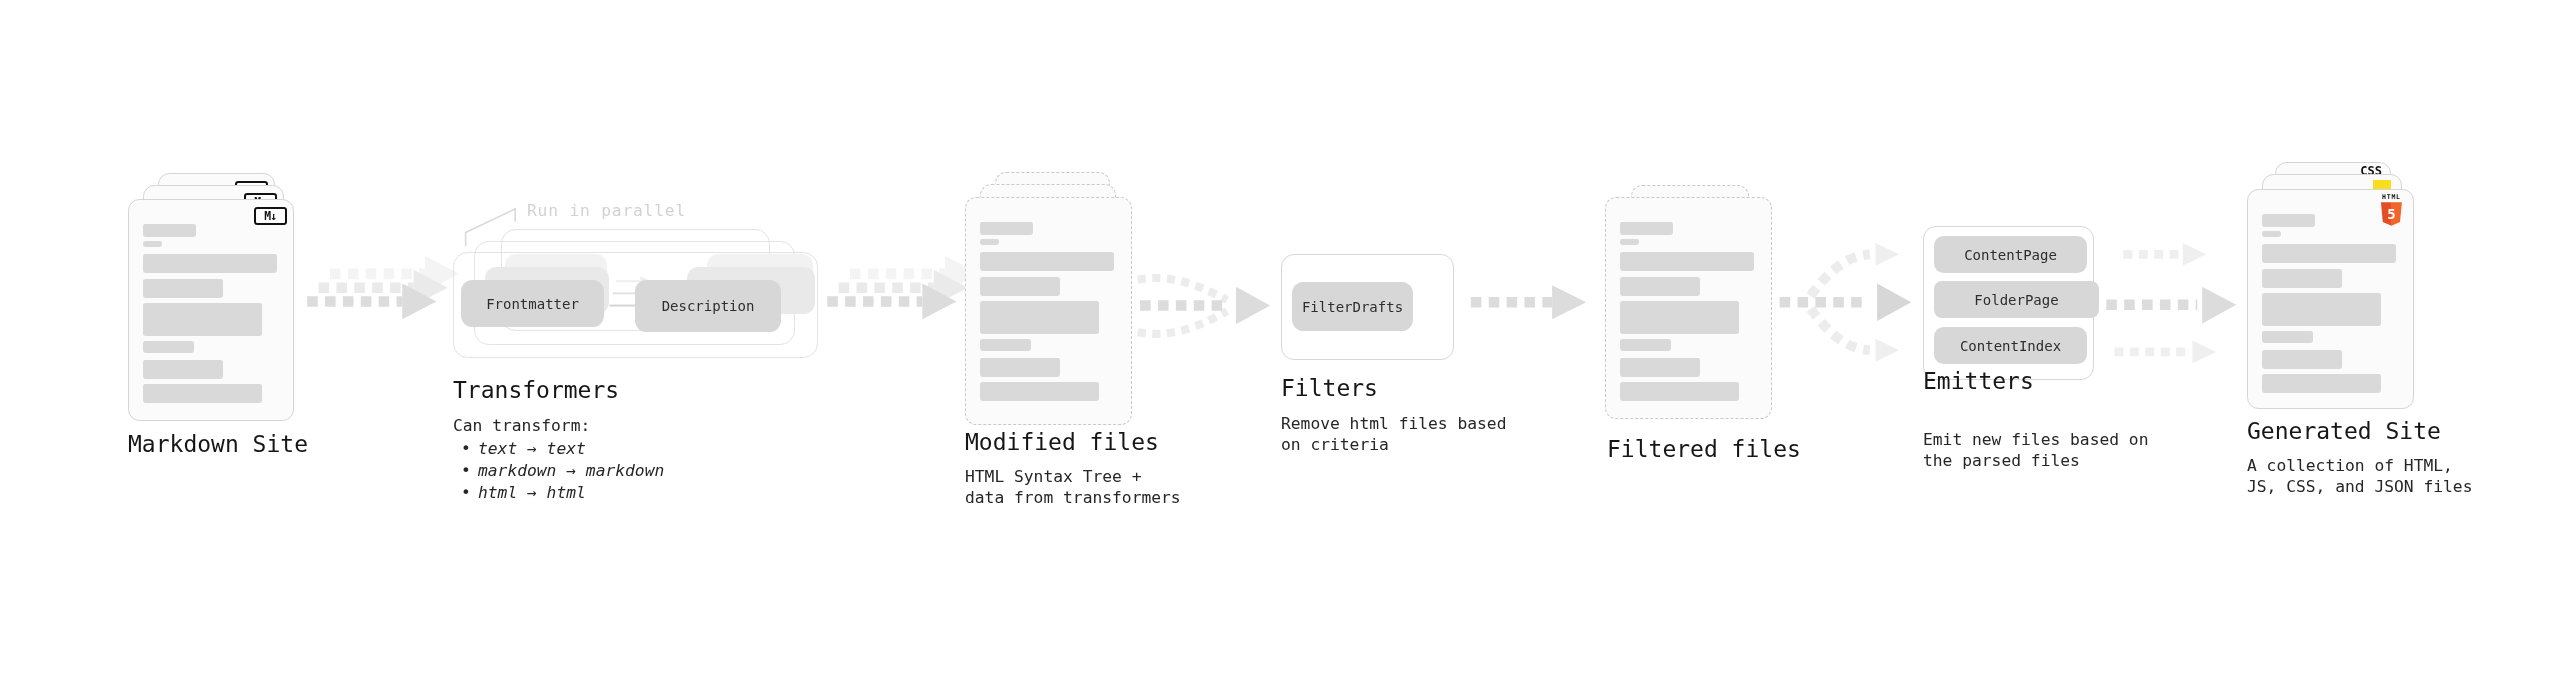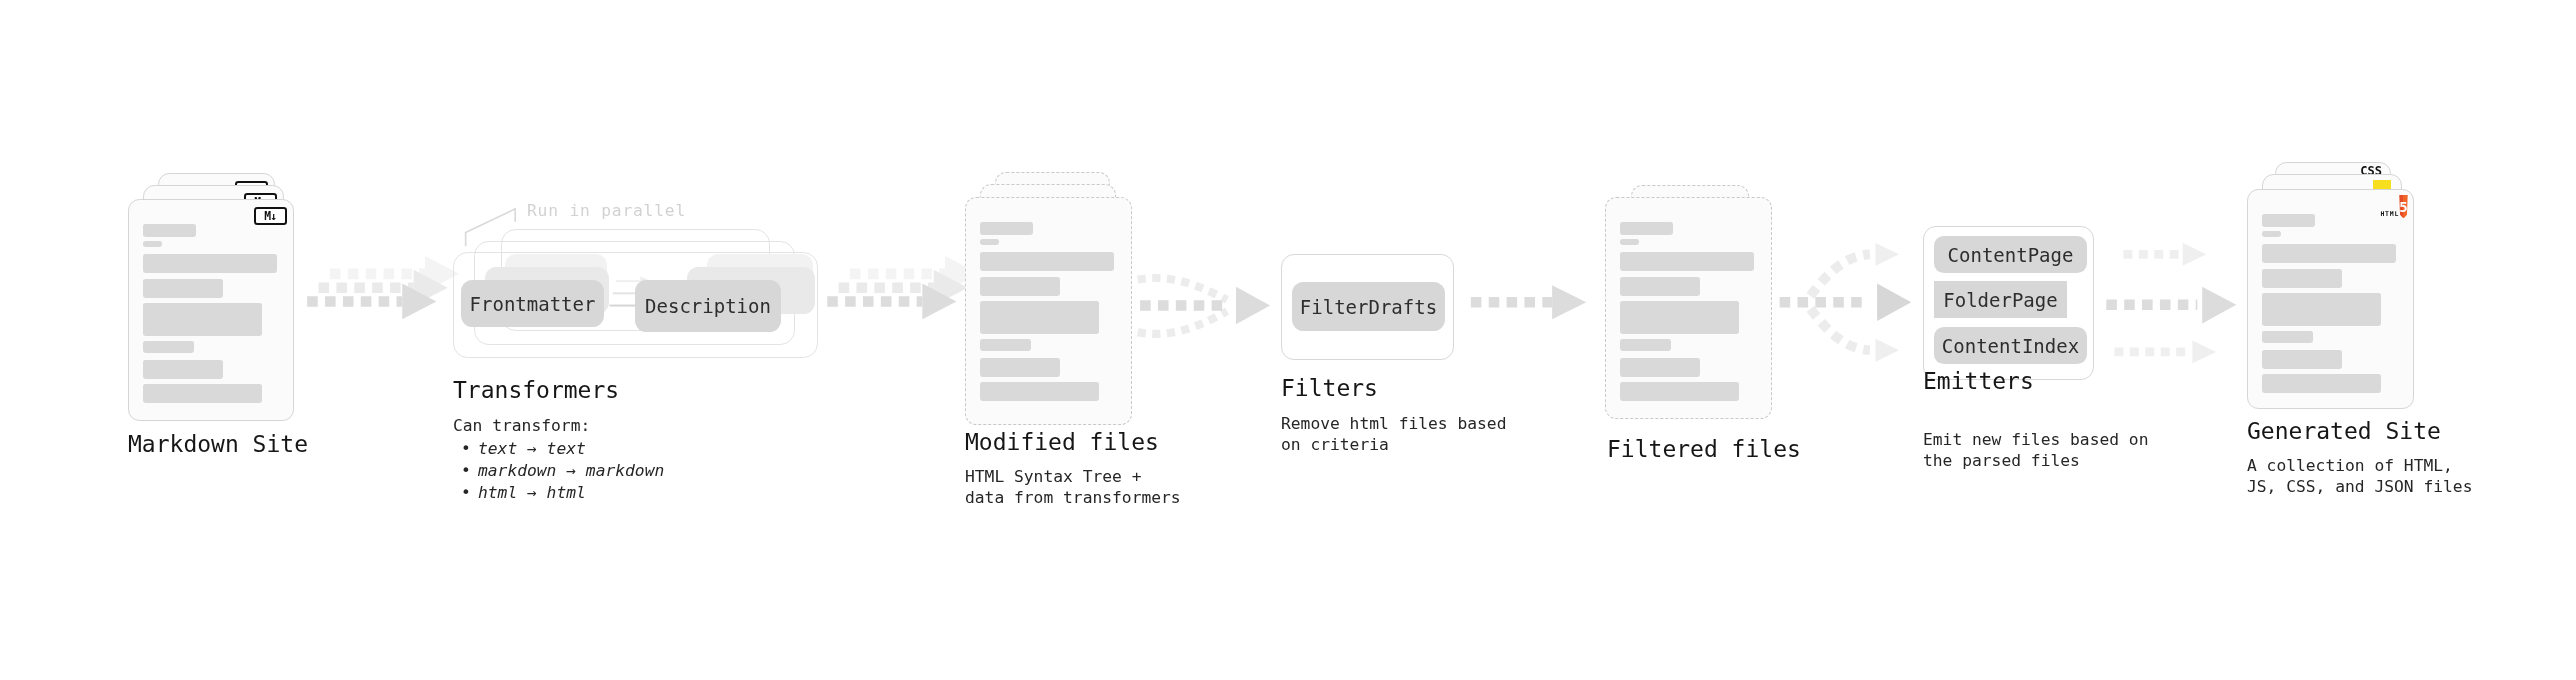--- a/index.html
+++ b/index.html
@@ -30,21 +30,21 @@
     background:#ffffff;border:2px solid #111111;border-radius:3.3px;
     box-sizing:border-box;
     font-size:11.4px;font-weight:bold;color:#111111;
     display:flex;align-items:center;justify-content:center;
     letter-spacing:-0.8px;
   }
   .pill{
     position:absolute;
     background:#d7d7d7;border-radius:11.4px;
     display:flex;align-items:center;justify-content:center;
-    font-size:19px;font-weight:500;color:#2e2e2e;
+    font-size:14px;font-weight:500;color:#2e2e2e;
     box-sizing:border-box;
   }
   .pill.ghost1{background:#e9e9e9;color:transparent;}
   .pill.ghost2{background:#f2f2f2;color:transparent;}
   .container-box{
     position:absolute;
     border:1.6px solid #e3e3e3;border-radius:14.6px;
     background:transparent;box-sizing:border-box;
   }
   .group-box{
@@ -81,21 +81,21 @@
     display:flex;flex-direction:column;align-items:center;
   }
   .css-badge .css-text{font-size:12px;font-weight:bold;color:#111;line-height:7.3px;}
   .css-badge .css-bar{width:16.3px;height:3.3px;margin-top:0.8px;background:var(--css-blue,#2962f1);}
   .js-badge{
     position:absolute;top:4.9px;right:9.8px;width:18px;height:9.8px;
     background:var(--js-yellow,#f7df1e);
   }
   .html5-logo{
     position:absolute;top:4.1px;right:10.6px;width:22px;
-    display:flex;flex-direction:row;align-items:flex-end;
+    display:flex;flex-direction:column;align-items:center;
   }
   .html5-logo .html-text{font-size:6.5px;font-weight:bold;color:#111;letter-spacing:0.8px;line-height:7.3px;}
   .html5-logo .shield{
     width:21px;height:23.6px;margin-top:0.8px;
     background:linear-gradient(90deg,var(--html5-orange,#e44d26) 50%,var(--html5-orange-light,#f16529) 50%);
     clip-path:polygon(0% 0%,100% 0%,91% 84%,50% 100%,9% 84%);
     display:flex;align-items:center;justify-content:center;
     font-size:14px;font-weight:bold;color:#ffffff;
   }
   
@@ -253,21 +253,21 @@
         <div class="bar" style="top: 160px; width: 80px; height: 18.7px;"></div>
         <div class="bar" style="top: 184px; width: 119px; height: 18.7px;"></div>
       </div>
     <div class="stage-label" style="left:965px;top:429px">Modified files</div>
     <div class="stage-sub" style="left:965px;top:466px">HTML Syntax Tree +
 data from transformers</div>
   </div>
 
   <div>
     <div class="group-box" style="left:1281px;top:254px;width:173px;height:106px"></div>
-    <div class="pill" style="left:1292px;top:282px;width:153px;height:49px">FilterDrafts</div>
+    <div class="pill" style="left:1292px;top:282px;width:121px;height:49px">FilterDrafts</div>
     <div class="stage-label" style="left:1281px;top:375px">Filters</div>
     <div class="stage-sub" style="left:1281px;top:413px">Remove html files based
 on criteria</div>
   </div>
 
   <div>
     <div class="card dashed" style="left:1631px;top:185px;width:118px;height:222px"></div>
     <div class="card dashed" style="left:1605px;top:197px;width:167px;height:222px">
         <div class="bar" style="top: 24.4px; width: 53px; height: 13px;"></div>
         <div class="bar" style="top: 41px; width: 18.7px; height: 5.7px;"></div>
@@ -277,21 +277,21 @@
         <div class="bar" style="top: 141px; width: 51px; height: 12.2px;"></div>
         <div class="bar" style="top: 160px; width: 80px; height: 18.7px;"></div>
         <div class="bar" style="top: 184px; width: 119px; height: 18.7px;"></div>
       </div>
     <div class="stage-label" style="left:1607px;top:436px">Filtered files</div>
   </div>
 
   <div>
     <div class="group-box" style="left:1923px;top:226px;width:171px;height:154px"></div>
     <div class="pill" style="left:1934px;top:236px;width:153px;height:37px;border-radius:9.8px">ContentPage</div>
-    <div class="pill" style="left:1934px;top:281px;width:133px;height:37px;border-radius:0">FolderPage</div>
+    <div class="pill" style="left:1934px;top:281px;width:165px;height:37px;border-radius:8px">FolderPage</div>
     <div class="pill" style="left:1934px;top:327px;width:153px;height:37px;border-radius:9.8px">ContentIndex</div>
     <div class="stage-label" style="left:1923px;top:368px">Emitters</div>
     <div class="stage-sub" style="left:1923px;top:429px">Emit new files based on
 the parsed files</div>
   </div>
 
   <div>
     <div class="card" style="left:2275px;top:162px;width:116px;height:220px">
       <div class="css-badge">
         <span class="css-text">CSS</span>

